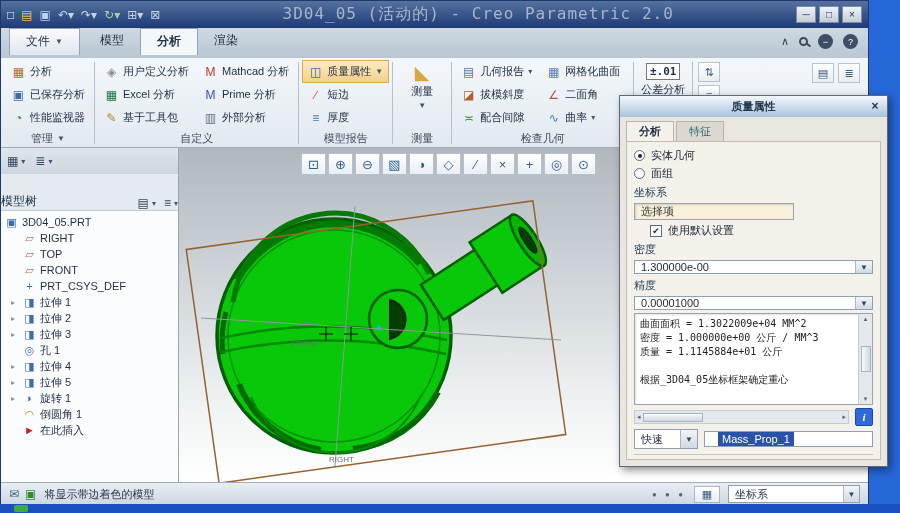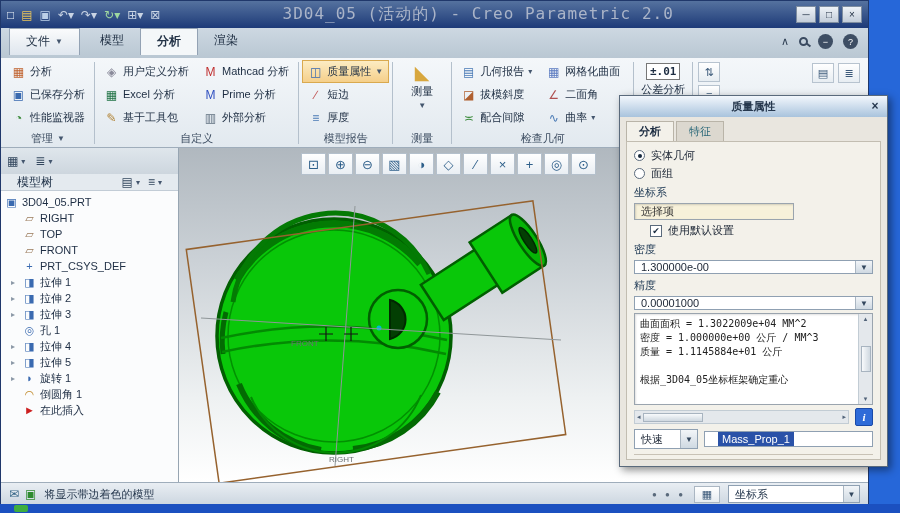--- a/index.html
+++ b/index.html
@@ -39,21 +39,21 @@
 .extra{display:flex;flex-direction:column;gap:3px;padding:3px 4px}
 .xbtn{width:22px;height:20px;background:linear-gradient(#fff,#e7edf2);border:1px solid #b7c3cf;display:flex;align-items:center;justify-content:center;color:#3c5a7a;font-size:11px}
 .far{margin-left:auto;display:flex;gap:4px;padding:4px 6px 0;align-items:flex-start}
 .main{position:relative;flex:1;background:linear-gradient(180deg,#b0b8bf 0%,#ccd2d7 35%,#eef1f2 75%,#ffffff 100%);overflow:hidden}
 .graphics{position:absolute;left:178px;top:0;width:689px;height:100%}
 .gtoolbar{position:absolute;left:300px;top:5px;display:flex;gap:2px;z-index:3}
 .gtbtn{width:25px;height:22px;background:linear-gradient(#ffffff,#e9eef3);border:1px solid #b4c0cc;display:flex;align-items:center;justify-content:center;font-size:13px;color:#2e5f8a}
 .panel{position:absolute;left:0;top:0;bottom:0;width:178px;background:#eef2f5;border-right:1px solid #97a5b2;display:flex;flex-direction:column;z-index:2}
 .ptoolbar{height:26px;display:flex;align-items:center;gap:10px;padding:0 6px;background:linear-gradient(#dfe6ec,#cdd6de)}
 .pbtn{display:flex;align-items:center;gap:3px;font-size:12px;color:#33475e}
-.pheader{height:17px;display:flex;align-items:center;padding:0 16px;background:#e4eaef;border-bottom:1px solid #c2ccd6;font-size:12px;color:#24364c}
+.pheader{height:37px;display:flex;align-items:flex-end;padding:0 0;background:#e4eaef;border-bottom:1px solid #c2ccd6;font-size:12px;color:#24364c}
 .phicons{margin-left:auto;display:flex;gap:8px}
 .tree{flex:1;background:#fbfcfd;padding:3px 0;overflow:hidden;font-size:11px}
 .trow{display:flex;align-items:center;gap:4px;height:16px;padding:0 4px;color:#1e2e44}
 .trow.child{padding-left:10px}
 .tcaret{width:8px;font-size:8px;color:#8a97a6}
 .ticon{width:13px;text-align:center;font-size:11px}
 .statusbar{height:23px;background:linear-gradient(#e9eef3,#ccd6e0);border-top:1px solid #9fadbb;display:flex;align-items:center;gap:8px;padding:0 8px;flex:0 0 auto;font-size:11px;color:#24364c}
 .sdots{letter-spacing:3px;color:#5a6a7c;font-size:8px;margin-left:auto}
 .sfind{width:26px;height:17px;background:linear-gradient(#fff,#e5ebf0);border:1px solid #aab6c2;display:flex;align-items:center;justify-content:center;font-size:11px;color:#3c5a7a}
 .sfilter{width:132px;height:18px;background:#fff;border:1px solid #8fa0b2;display:flex;align-items:center;padding-left:6px;font-size:11px}

